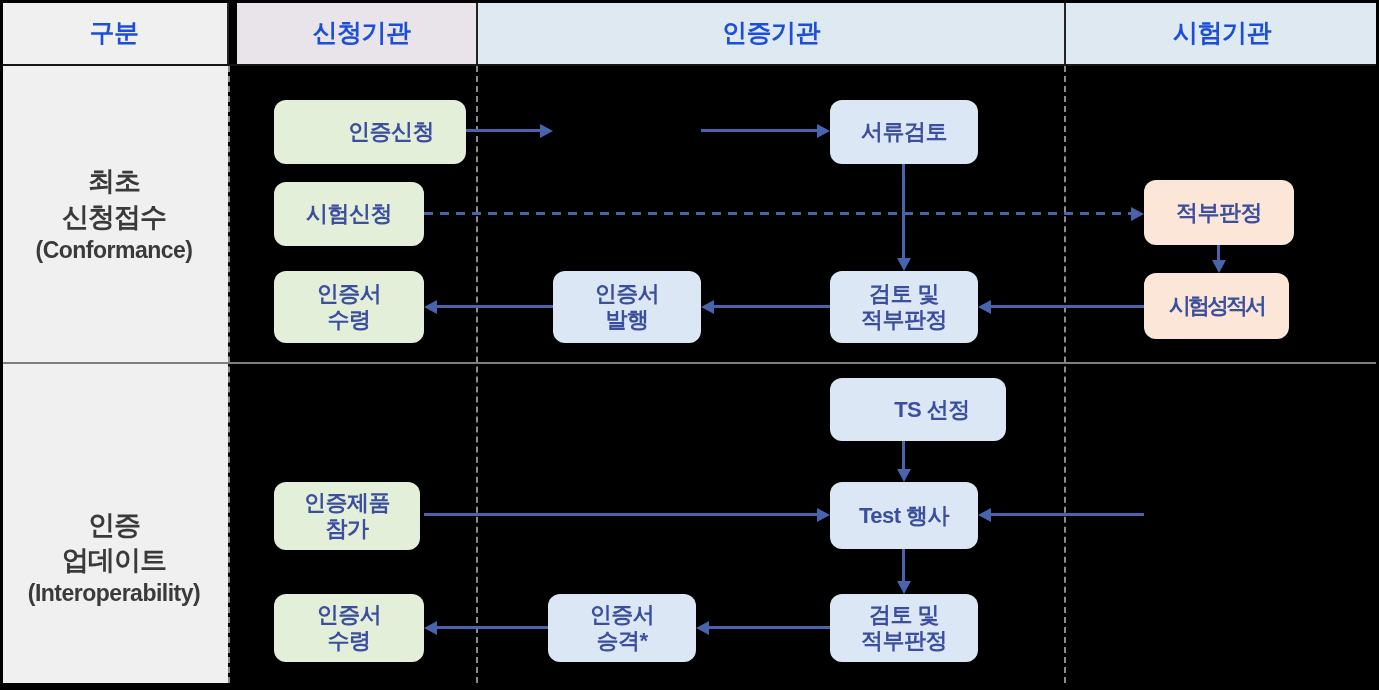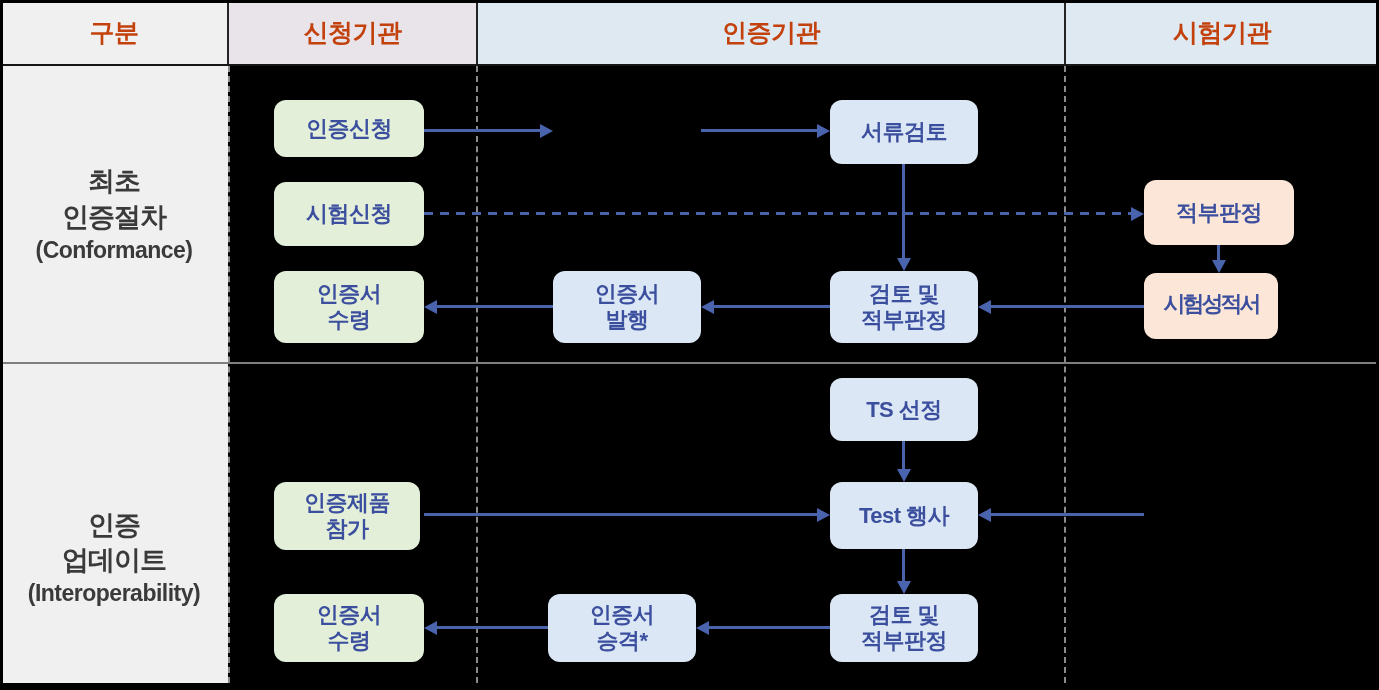--- a/index.html
+++ b/index.html
@@ -10,21 +10,21 @@
     --peach:#fbe6d7;
   }
   html,body{margin:0;padding:0;background:#222;}
   .stage{
     position:relative;width:1379px;height:690px;background:#000;
     font-family:"Liberation Sans","DejaVu Sans",sans-serif;
     overflow:hidden;
   }
   
   .hc{position:absolute;top:0;height:64px;display:flex;align-items:center;justify-content:center;
-      font-weight:bold;font-size:25px;color:#c2410c;z-index:2;letter-spacing:-0.5px;}
+      font-weight:bold;font-size:25px;color:#1d4ed8;z-index:2;letter-spacing:-0.5px;}
   .hc.gray{background:#f1f0f1;}
   .hc.lav{background:#e8e4e9;}
   .hc.blu{background:#dfe9f1;}
   .hsep{position:absolute;top:0;height:64px;width:2px;background:#242424;z-index:3;}
   .hline{position:absolute;left:0;top:64px;width:1379px;height:2px;background:#161616;z-index:3;}
   
   .sec{position:absolute;left:0;width:228px;background:#f1f0f1;display:flex;flex-direction:column;
        align-items:center;justify-content:center;z-index:1;color:#3a3a3a;text-align:center;}
   .sec-title{font-weight:bold;font-size:27px;line-height:1.3;white-space:pre-line;letter-spacing:-1px;}
   .sec-sub{font-weight:bold;font-size:23px;margin-top:2px;letter-spacing:-0.5px;}
@@ -51,31 +51,31 @@
     border-top:13px solid var(--arrow);border-left:7px solid transparent;border-right:7px solid transparent;}
   
   .frame{position:absolute;background:#000;z-index:10;}
 </style>
 </head>
 <body>
 
 <div class="stage">
 
   <div class="hc gray" style="left:0;width:228px;">구분</div>
-  <div class="hc lav" style="left:228px;width:249px;">신청기관</div>
+  <div class="hc lav" style="left:237px;width:249px;">신청기관</div>
   <div class="hc blu" style="left:477px;width:588px;">인증기관</div>
   <div class="hc blu" style="left:1065px;width:314px;">시험기관</div>
   <div class="hsep" style="left:227px;"></div>
   <div class="hsep" style="left:476px;"></div>
   <div class="hsep" style="left:1064px;"></div>
   <div class="hline"></div>
 
   <div class="sec" style="top:66px;height:296px;">
     <div class="sec-title">최초
-인증절차</div>
+신청접수</div>
     <div class="sec-sub">(Conformance)</div>
   </div>
   <div class="sec" style="top:364px;height:387px;">
     <div class="sec-title">인증
 업데이트</div>
     <div class="sec-sub">(Interoperability)</div>
   </div>
   <div class="divider"></div>
 
   <div class="vdash" style="left:228px;"></div>
@@ -91,33 +91,33 @@
   <div class="eh al" style="left:714px;top:305px;width:116px;"></div>
   <div class="eh al" style="left:437px;top:305px;width:116px;"></div>
 
   <div class="ev ad" style="left:902px;top:441px;height:28px;"></div>
   <div class="eh ar" style="left:424px;top:513px;width:393px;"></div>
   <div class="eh al" style="left:991px;top:513px;width:153px;"></div>
   <div class="ev ad" style="left:902px;top:549px;height:32px;"></div>
   <div class="eh al" style="left:709px;top:626px;width:121px;"></div>
   <div class="eh al" style="left:437px;top:626px;width:111px;"></div>
 
-  <div class="node g" style="left:274px;top:100px;width:150px;height:57px;">인증신청</div>
+  <div class="node g" style="left:274px;top:100px;width:150px;height:64px;padding-left:42px;">인증신청</div>
   <div class="node g" style="left:274px;top:182px;width:150px;height:64px;text-align:right;">시험신청</div>
   <div class="node g" style="left:274px;top:271px;width:150px;height:72px;">인증서
 수령</div>
   <div class="node b" style="left:830px;top:100px;width:148px;height:64px;">서류검토</div>
   <div class="node b" style="left:553px;top:271px;width:148px;height:72px;">인증서
 발행</div>
   <div class="node b" style="left:830px;top:271px;width:148px;height:72px;">검토 및
 적부판정</div>
   <div class="node p" style="left:1144px;top:180px;width:150px;height:65px;">적부판정</div>
-  <div class="node p tight" style="left:1144px;top:273px;width:134px;height:66px;font-family:Liberation Mono, monospace;">시험성적서</div>
+  <div class="node p tight" style="left:1144px;top:273px;width:145px;height:66px;">시험성적서</div>
 
-  <div class="node b" style="left:830px;top:378px;width:148px;height:63px;">TS 선정</div>
+  <div class="node b" style="left:830px;top:378px;width:148px;height:63px;padding-left:28px;">TS 선정</div>
   <div class="node b" style="left:830px;top:482px;width:148px;height:67px;">Test 행사</div>
   <div class="node g" style="left:274px;top:482px;width:146px;height:68px;">인증제품
 참가</div>
   <div class="node g" style="left:274px;top:594px;width:150px;height:68px;">인증서
 수령</div>
   <div class="node b" style="left:548px;top:594px;width:148px;height:68px;">인증서
 승격*</div>
   <div class="node b" style="left:830px;top:594px;width:148px;height:68px;">검토 및
 적부판정</div>
 

